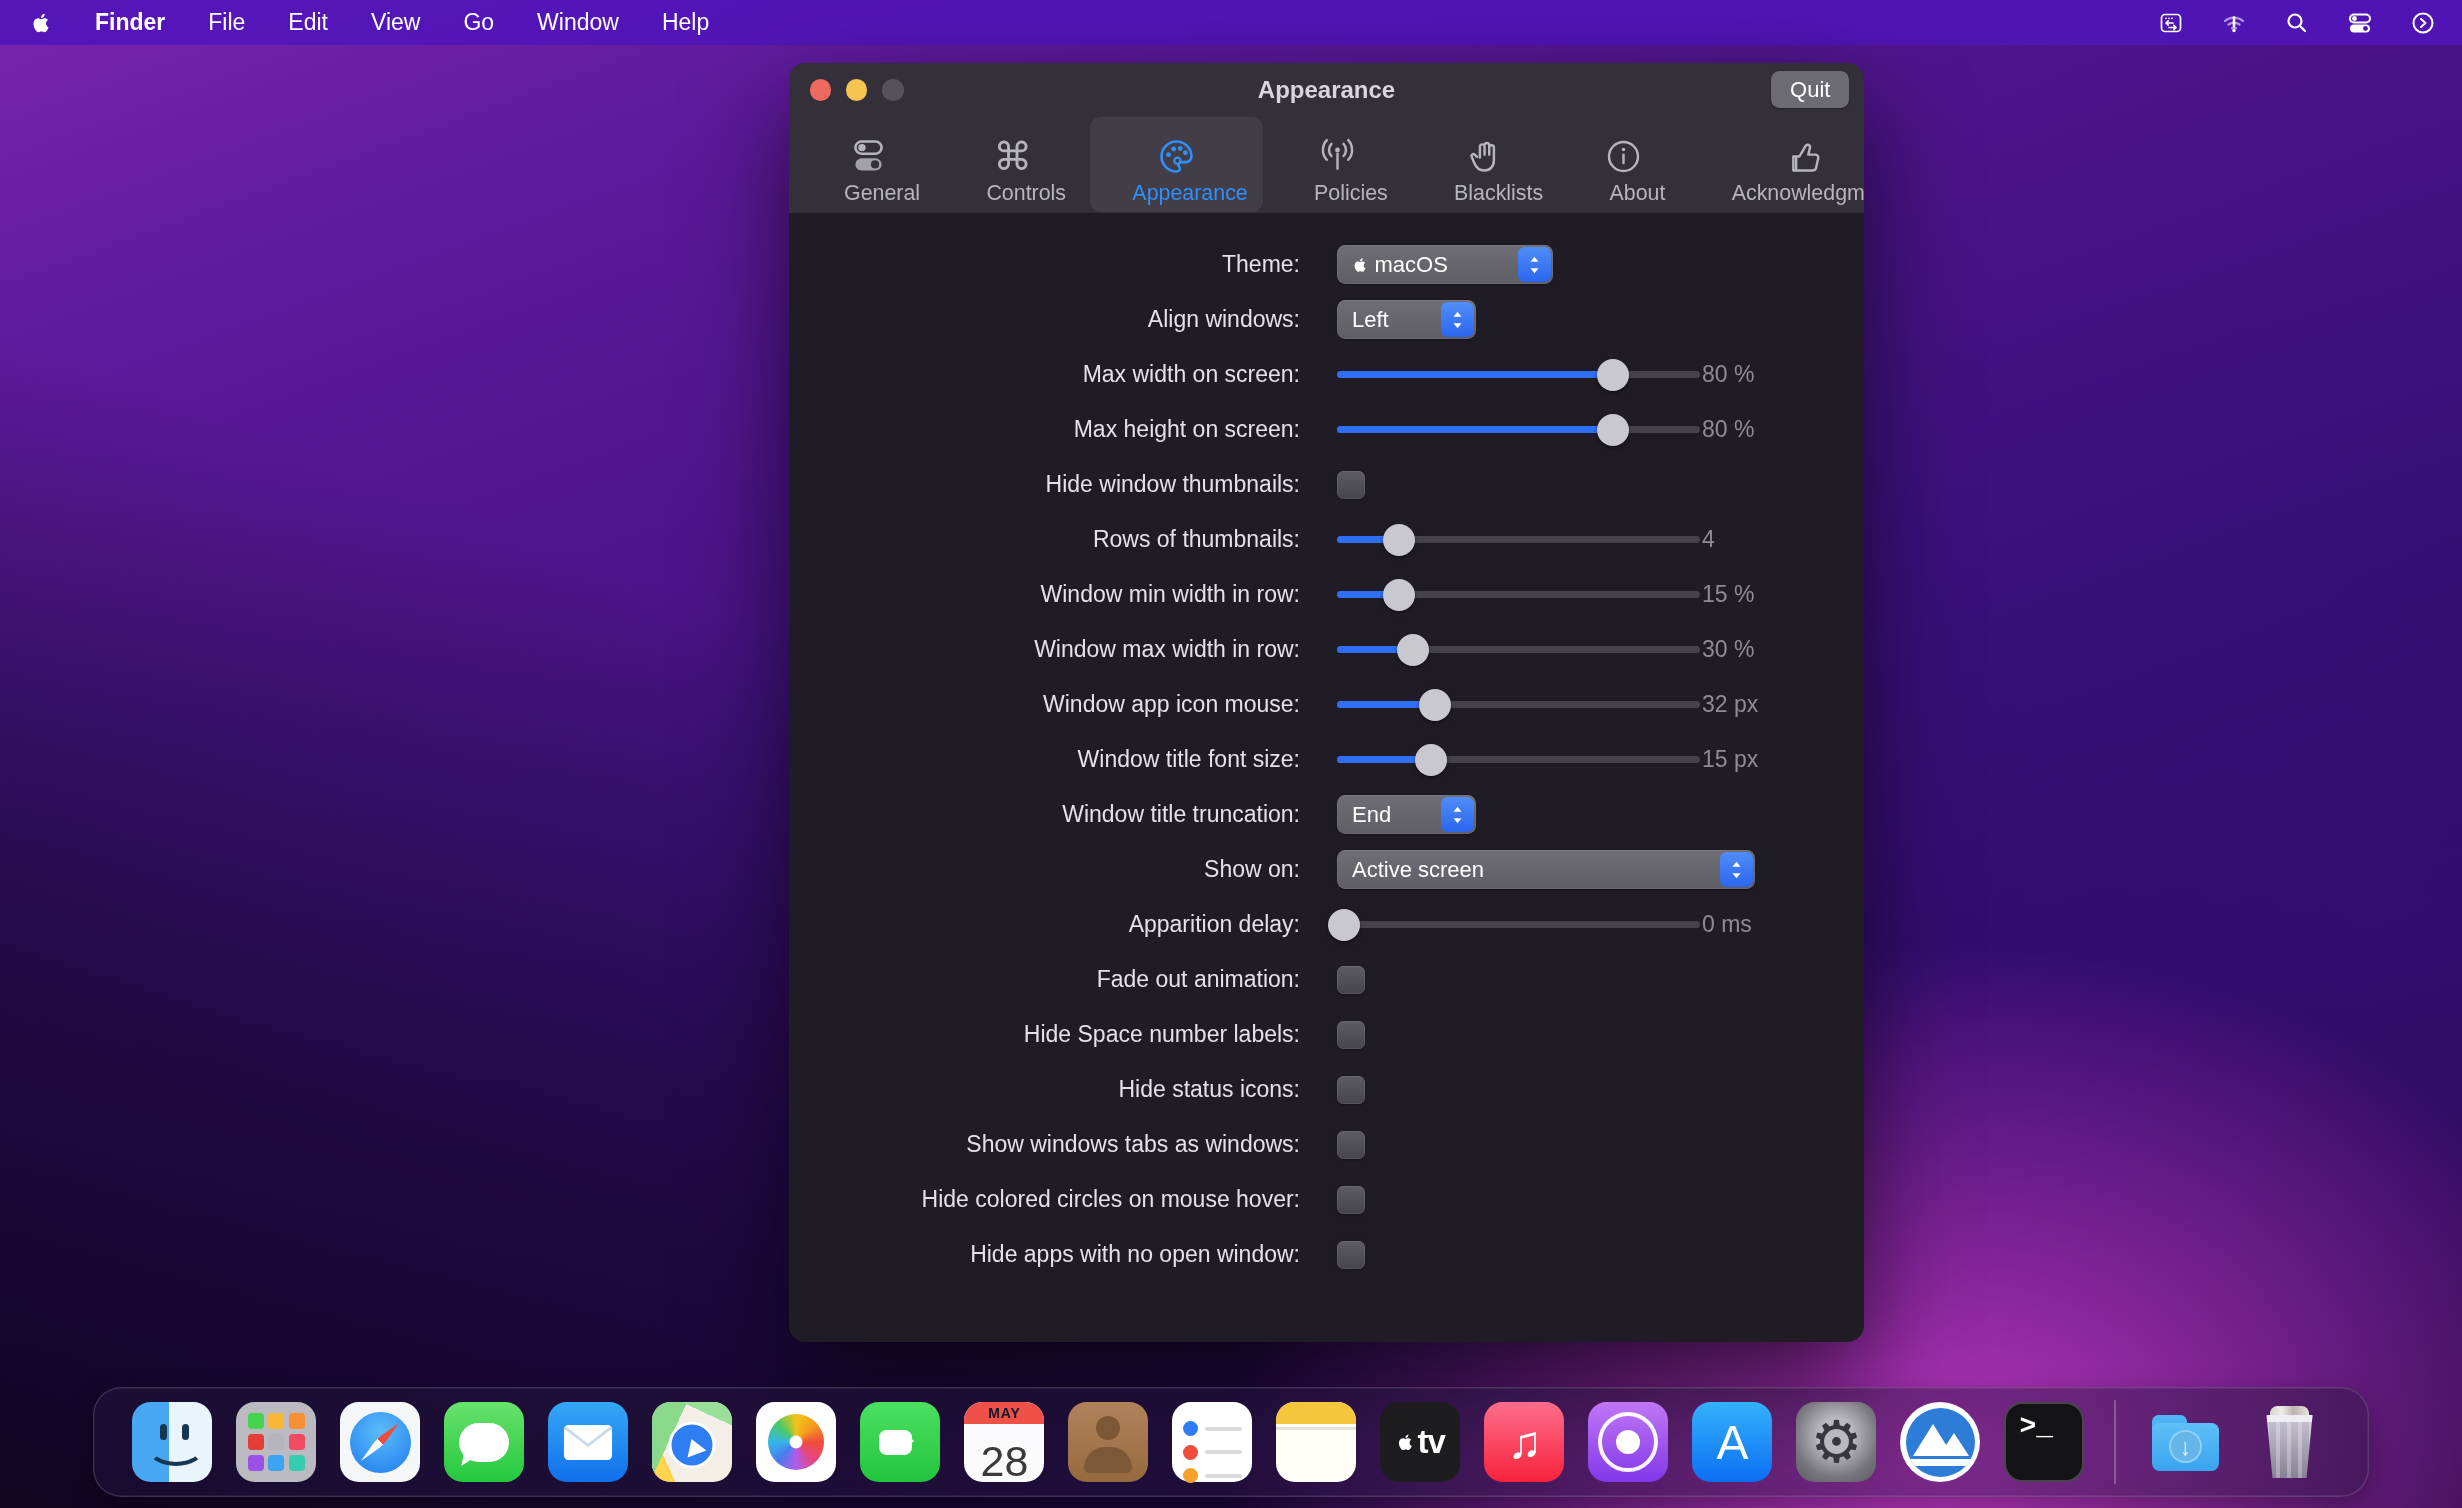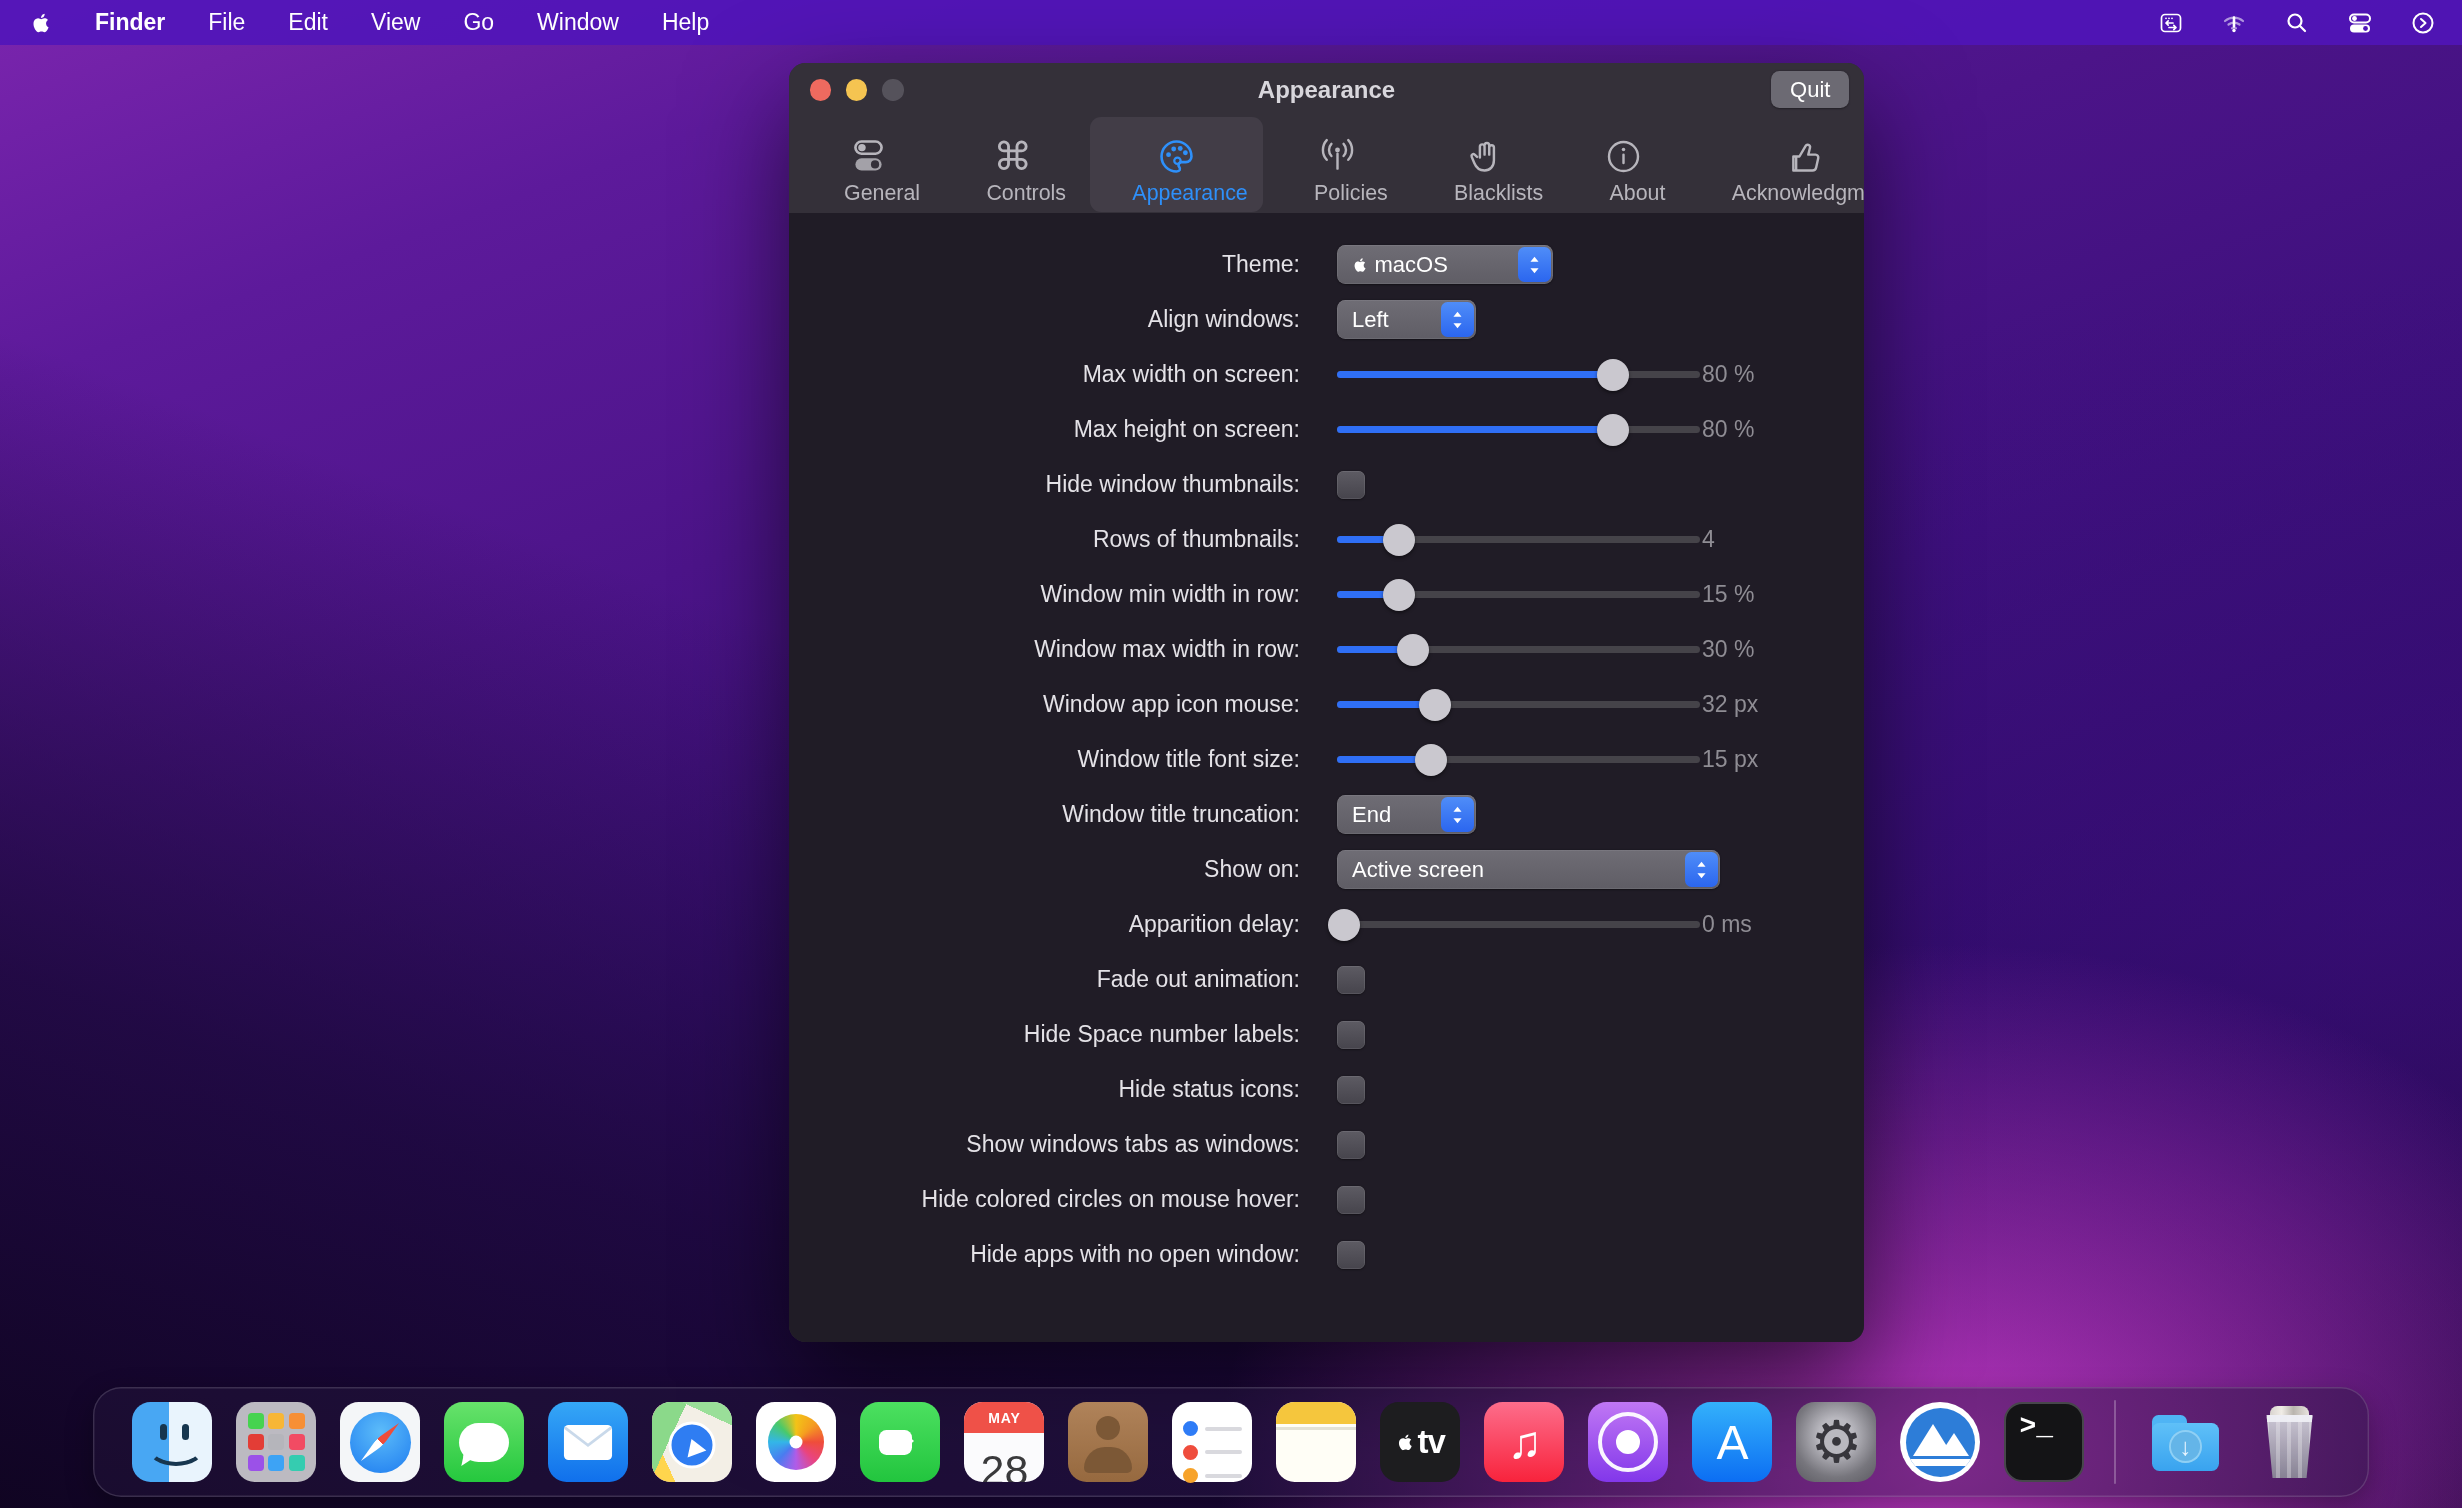--- a/index.html
+++ b/index.html
@@ -119,21 +119,21 @@
     background:conic-gradient(#f3c317,#f59d20,#ef4d3a,#e9447f,#b05ce8,#4a7cf0,#33b6e8,#49c96a,#f3c317);position:relative;}
   .pin:after{content:'';position:absolute;left:50%;top:50%;width:13px;height:13px;border-radius:50%;
     background:#fff;transform:translate(-50%,-50%);}
 
   .ic-facetime{background:linear-gradient(#4ce060,#22c53e);display:flex;align-items:center;justify-content:center;}
   .cam{width:33px;height:25px;background:#fff;border-radius:7.4px;position:relative;margin-left:-9.3px;}
   .cam:after{content:'';position:absolute;right:-12px;top:1.9px;width:0;height:0;
     border:10.2px solid transparent;border-left:11px solid #fff;}
 
   .ic-calendar{background:#fbfbfd;overflow:hidden;}
-  .cal-m{height:31px;background:#ef5148;color:#ffffff;font-size:14px;font-weight:700;
+  .cal-m{height:22px;background:#ef5148;color:#0f172a;font-size:14px;font-weight:700;
     display:flex;align-items:center;justify-content:center;letter-spacing:0.9px;}
   .cal-d{font-size:43px;color:#3a3a3c;text-align:center;margin-top:13px;font-weight:400;}
 
   .ic-contacts{background:linear-gradient(#b0835a,#96693f);overflow:hidden;}
   .ic-contacts:before{content:'';position:absolute;left:50%;top:14px;width:24px;height:24px;border-radius:50%;
     background:#7c5836;transform:translateX(-50%);}
   .ic-contacts:after{content:'';position:absolute;left:50%;bottom:9.3px;width:48px;height:26px;
     border-radius:24px 24px 5.6px 5.6px;background:#7c5836;transform:translateX(-50%);}
 
   .ic-reminders{background:#fff;padding-top:11px;box-sizing:border-box;}
@@ -470,21 +470,21 @@
               <path d="M7 3l4.4 5.4H2.6z" fill="#fff"></path>
               <path d="M7 21l-4.4-5.4h8.8z" fill="#fff"></path>
             </svg>
       </span>
     </div>
 
     <div class="row-value"></div>
   </div>
       <div class="row">
     <div class="row-label">Show on:</div>
-    <div class="ctrl sel-ctrl" style="width: 383px;">
+    <div class="ctrl sel-ctrl" style="width: 418px;">
       <span class="sel-text">
 
         <span>Active screen</span>
       </span>
       <span class="stepper">
         <svg width="13" height="22" viewBox="0 0 14 24">
               <path d="M7 3l4.4 5.4H2.6z" fill="#fff"></path>
               <path d="M7 21l-4.4-5.4h8.8z" fill="#fff"></path>
             </svg>
       </span>

